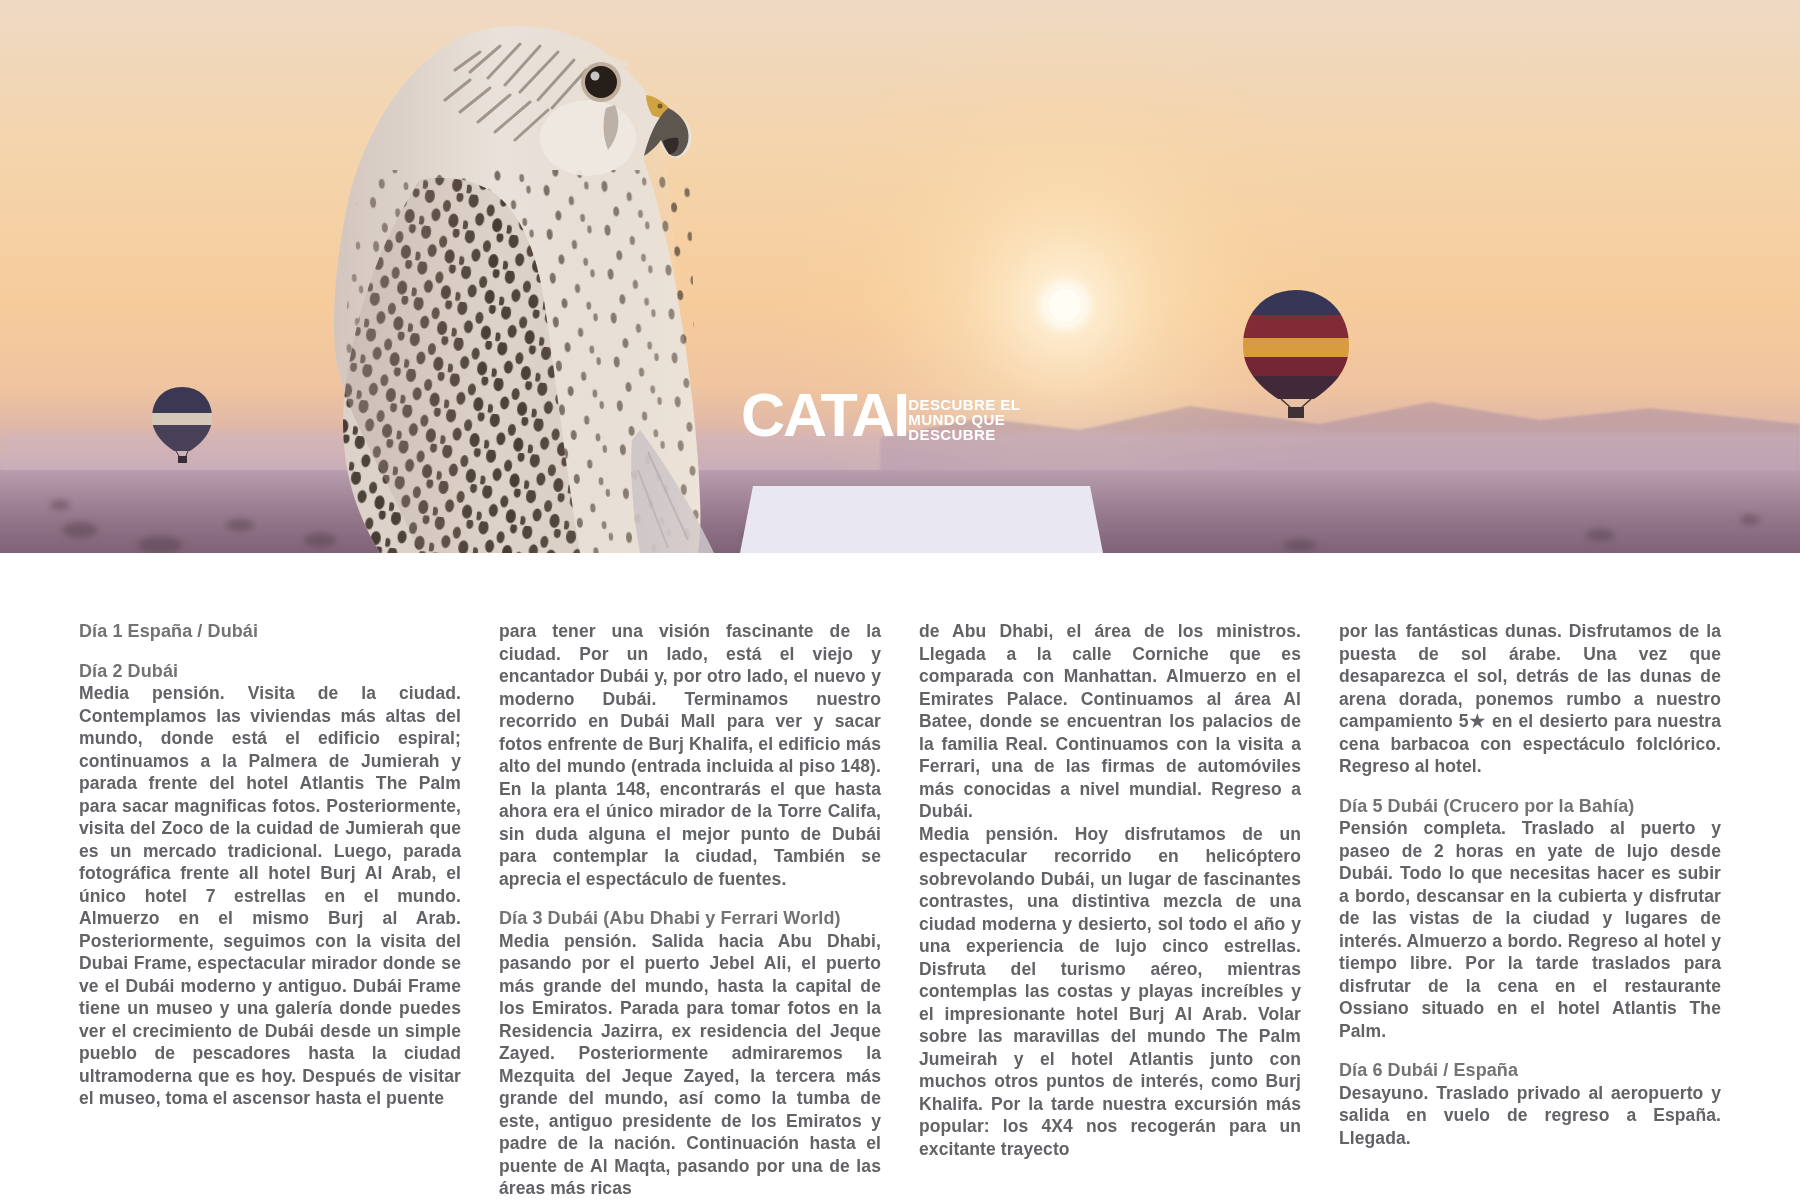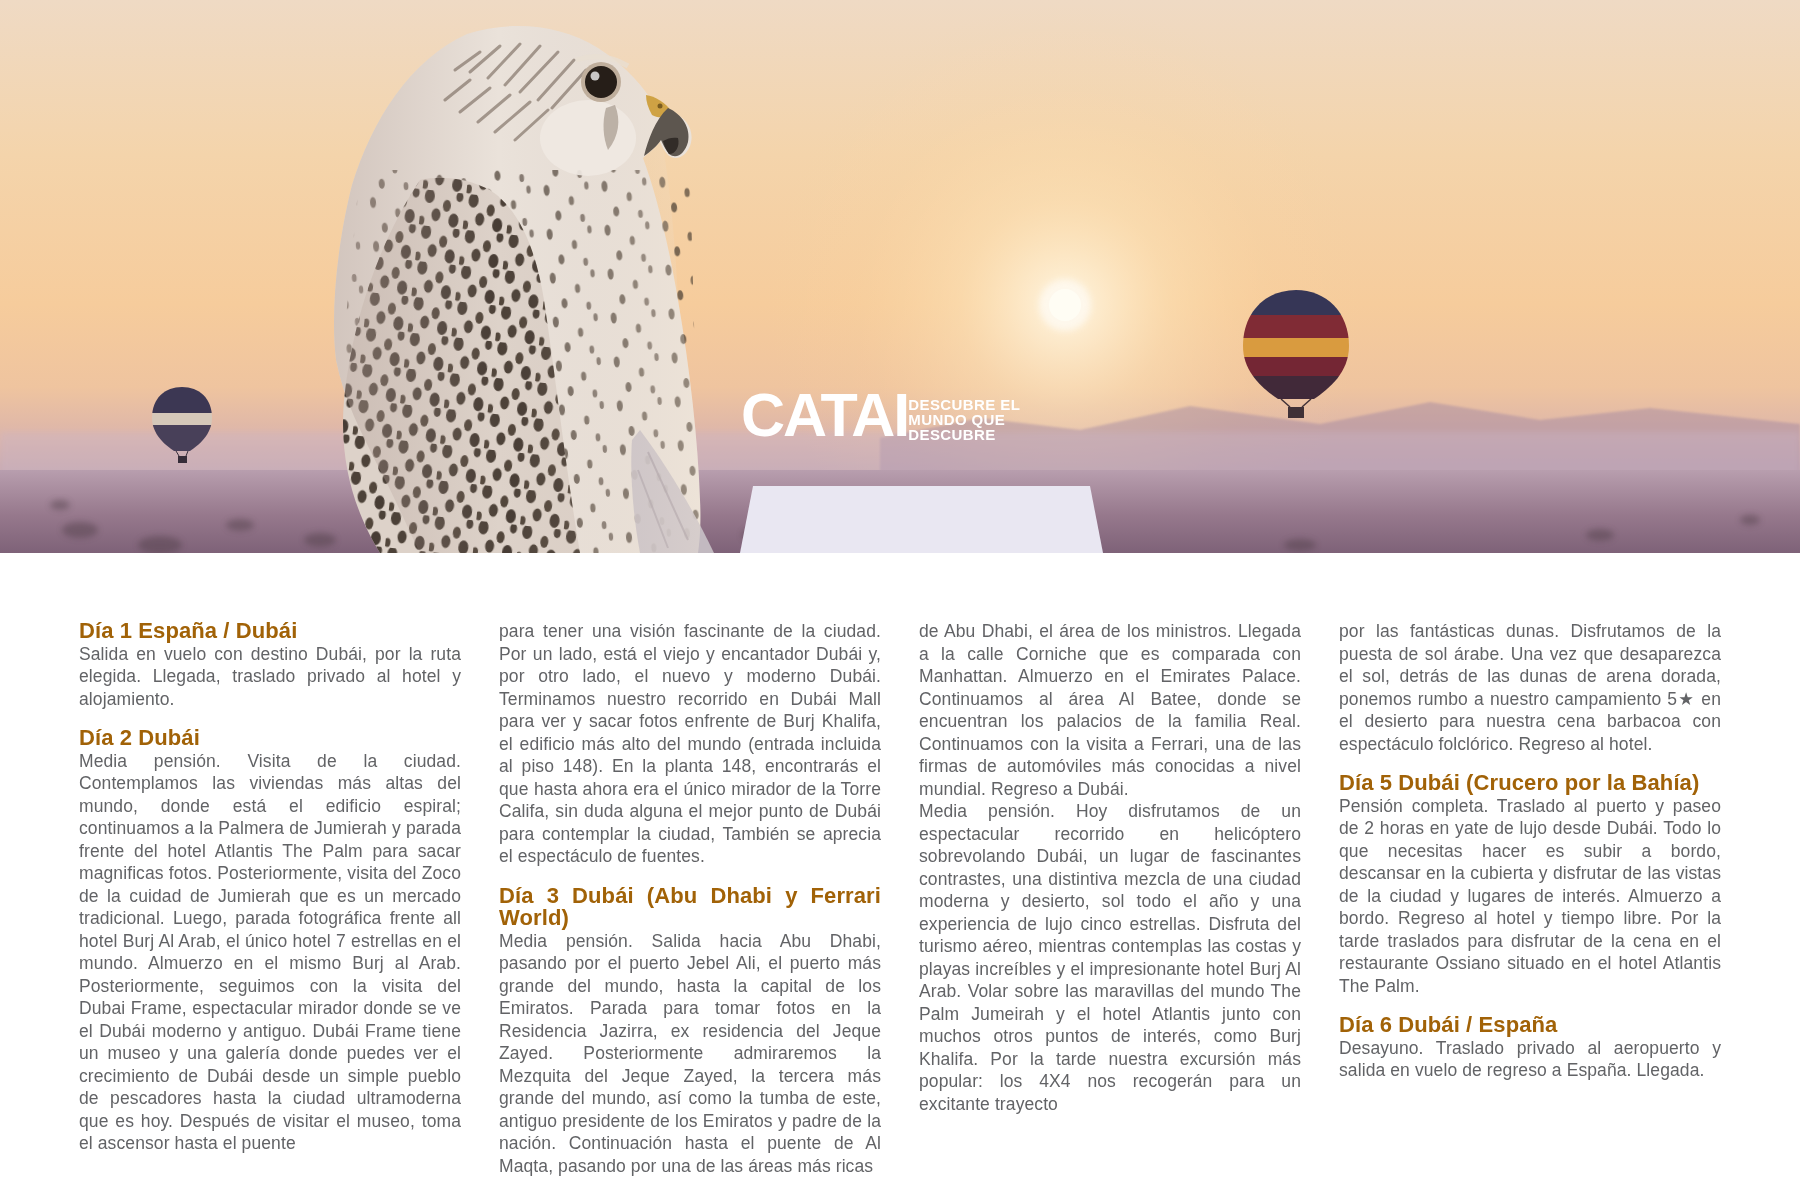--- a/index.html
+++ b/index.html
@@ -24,25 +24,25 @@
   
   .content{
     position:absolute;left:79px;top:620px;width:1642px;
     display:flex;gap:38px;z-index:4;
   }
   .col{
     width:382px;font-size:17.5px;line-height:22.5px;color:#626366;
     text-align:justify;letter-spacing:0.1px;
   }
   .day-heading{
-    color:#a16207;font-weight:bold;font-size:22px;line-height:22.5px;
+    color:#737373;font-weight:bold;font-size:18px;line-height:22.5px;
     margin:17px 0 0 0;text-align:justify;
   }
   .day-heading.first{margin-top:0;}
-  p.day-body{margin:0;}
+  p.day-body{margin:0;font-weight:bold;}
 </style>
 </head>
 <body>
 
 <div class="hero">
   <svg width="1800" height="553" viewBox="0 0 1800 553">
     <defs>
       <linearGradient id="sky" x1="0" y1="0" x2="0" y2="1">
         <stop offset="0%" stop-color="#efdac4"></stop>
         <stop offset="28%" stop-color="#f4d4ab"></stop>
@@ -219,21 +219,20 @@
       <div>MUNDO QUE</div>
       <div>DESCUBRE</div>
     </div>
   </div>
 </div>
 
 <div class="content">
 
   <div class="col">
     <div class="day-heading first">Día 1 España / Dubái</div>
-    <p class="day-body">Salida en vuelo con destino Dubái, por la ruta elegida. Llegada, traslado privado al hotel y alojamiento.</p>
     <div class="day-heading">Día 2 Dubái</div>
     <p class="day-body">Media pensión. Visita de la ciudad. Contemplamos las viviendas más altas del mundo, donde está el edificio espiral; continuamos a la Palmera de Jumierah y parada frente del hotel Atlantis The Palm para sacar magnificas fotos. Posteriormente, visita del Zoco de la cuidad de Jumierah que es un mercado tradicional. Luego, parada fotográfica frente all hotel Burj Al Arab, el único hotel 7 estrellas en el mundo. Almuerzo en el mismo Burj al Arab. Posteriormente, seguimos con la visita del Dubai Frame, espectacular mirador donde se ve el Dubái moderno y antiguo. Dubái Frame tiene un museo y una galería donde puedes ver el crecimiento de Dubái desde un simple pueblo de pescadores hasta la ciudad ultramoderna que es hoy. Después de visitar el museo, toma el ascensor hasta el puente</p>
   </div>
 
   <div class="col">
     <p class="day-body">para tener una visión fascinante de la ciudad. Por un lado, está el viejo y encantador Dubái y, por otro lado, el nuevo y moderno Dubái. Terminamos nuestro recorrido en Dubái Mall para ver y sacar fotos enfrente de Burj Khalifa, el edificio más alto del mundo (entrada incluida al piso 148). En la planta 148, encontrarás el que hasta ahora era el único mirador de la Torre Califa, sin duda alguna el mejor punto de Dubái para contemplar la ciudad, También se aprecia el espectáculo de fuentes.</p>
     <div class="day-heading">Día 3 Dubái (Abu Dhabi y Ferrari World)</div>
     <p class="day-body">Media pensión. Salida hacia Abu Dhabi, pasando por el puerto Jebel Ali, el puerto más grande del mundo, hasta la capital de los Emiratos. Parada para tomar fotos en la Residencia Jazirra, ex residencia del Jeque Zayed. Posteriormente admiraremos la Mezquita del Jeque Zayed, la tercera más grande del mundo, así como la tumba de este, antiguo presidente de los Emiratos y padre de la nación. Continuación hasta el puente de Al Maqta, pasando por una de las áreas más ricas</p>
   </div>
 

